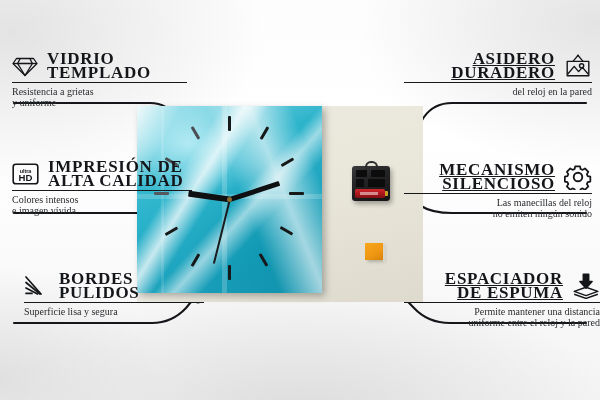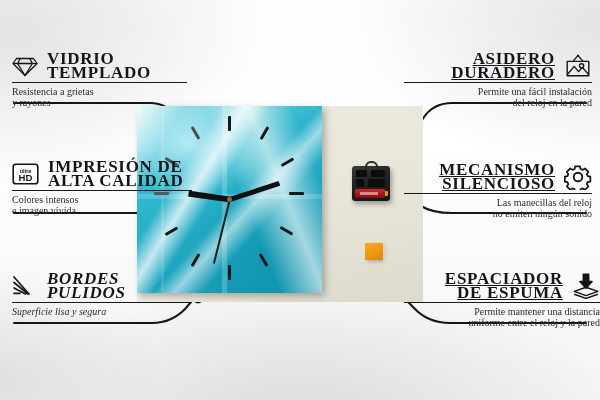--- a/index.html
+++ b/index.html
@@ -149,21 +149,21 @@
   .left  .feat-head { justify-content:flex-start; }
   .left  .feat-title { text-align:left; }
   .left  .feat-desc  { text-align:left; }
   .right .feat-head { justify-content:flex-end; }
   .right .feat-title { text-align:right;text-decoration:underline; }
   .right .feat-desc  { text-align:right; }
 
   
   #f-vidrio    { left:12px;  top:52px;  width:175px; }
   #f-impresion { left:12px;  top:160px; width:180px; }
-  #f-bordes    { left:12px;  top:272px; width:180px;font-style:italic; }
+  #f-bordes    { left:24px;  top:272px; width:180px; }
   #f-asidero   { right:8px;  top:52px;  width:188px; }
   #f-mecanismo { right:8px;  top:163px; width:188px; }
   #f-espaciador{ right:0;  top:272px; width:196px; }
 </style>
 </head>
 <body>
 
 <div id="bg"></div>
 
 <svg id="lines" viewBox="0 0 600 400" width="600" height="400">
@@ -243,21 +243,21 @@
       </g>
     </svg>
     <div class="feat-title">
       <div>VIDRIO</div>
       <div>TEMPLADO</div>
     </div>
   </div>
   <div class="rule"></div>
   <div class="feat-desc">
     <div>Resistencia a grietas</div>
-    <div>y rayones</div>
+    <div>y uniforme</div>
   </div>
 </div>
 
 <div class="feat left" id="f-impresion">
   <div class="feat-head">
     <svg class="icon" width="27" height="24" viewBox="0 0 27 24">
       <rect x="1.2" y="2.2" width="24.6" height="19.6" rx="2.6" fill="none" stroke="#14161a" stroke-width="1.6"></rect>
       <text x="13.5" y="10.6" text-anchor="middle" font-family="Liberation Sans, sans-serif" font-size="5.4" font-weight="700" fill="#14161a">ultra</text>
       <text x="13.5" y="19.2" text-anchor="middle" font-family="Liberation Sans, sans-serif" font-size="9.6" font-weight="700" fill="#14161a">HD</text>
     </svg>
@@ -305,21 +305,20 @@
         <path d="M14,1.4 L9,7.4 M14,1.4 L19,7.4"></path>
         <circle cx="14" cy="1.6" r="1.1" fill="#14161a" stroke="none"></circle>
         <rect x="3.2" y="7.4" width="21.6" height="14.4"></rect>
         <path d="M3.6,20.2 L10.2,12.4 L14.6,17.6 L18.4,13.4 L24.4,20.2"></path>
         <circle cx="17.6" cy="11.8" r="2.1"></circle>
       </g>
     </svg>
   </div>
   <div class="rule"></div>
   <div class="feat-desc">
-    <div>Permite una fácil instalación</div>
     <div>del reloj en la pared</div>
   </div>
 </div>
 
 <div class="feat right" id="f-mecanismo">
   <div class="feat-head">
     <div class="feat-title">
       <div>MECANISMO</div>
       <div>SILENCIOSO</div>
     </div>

